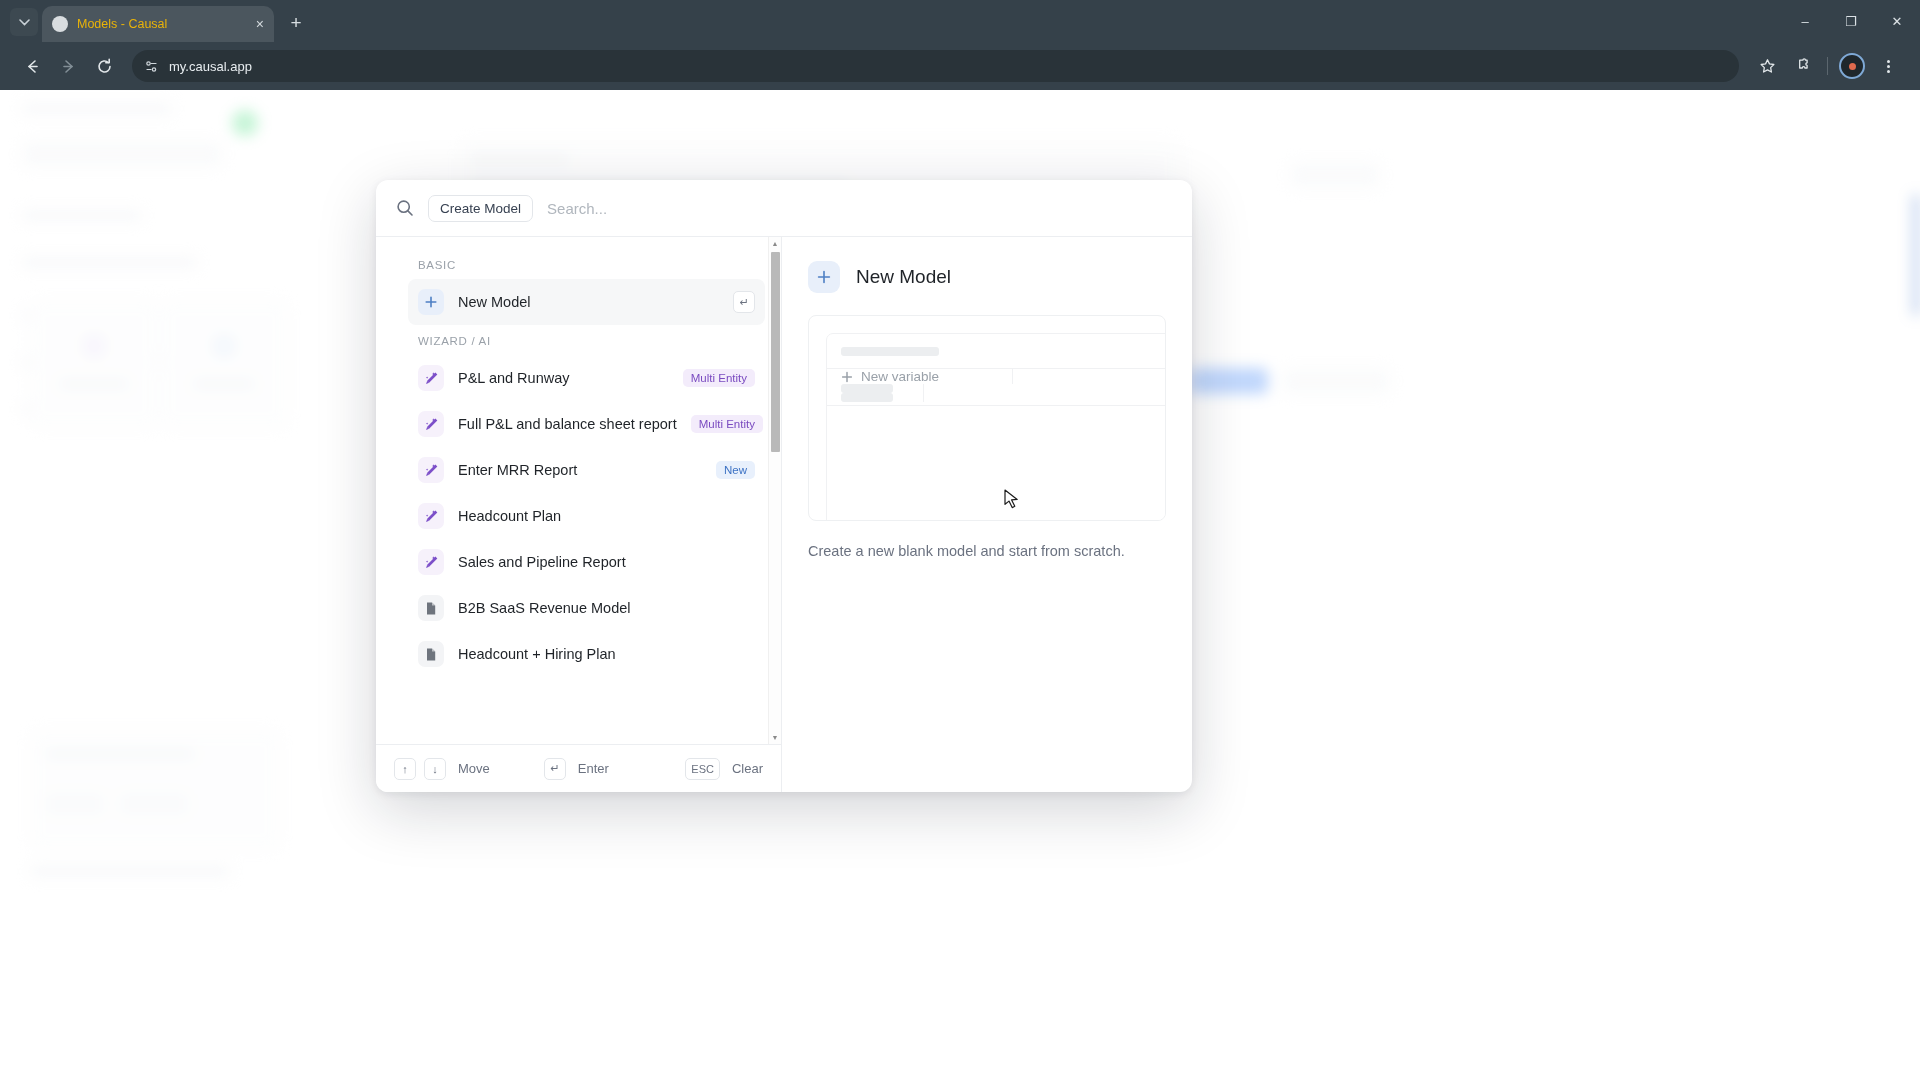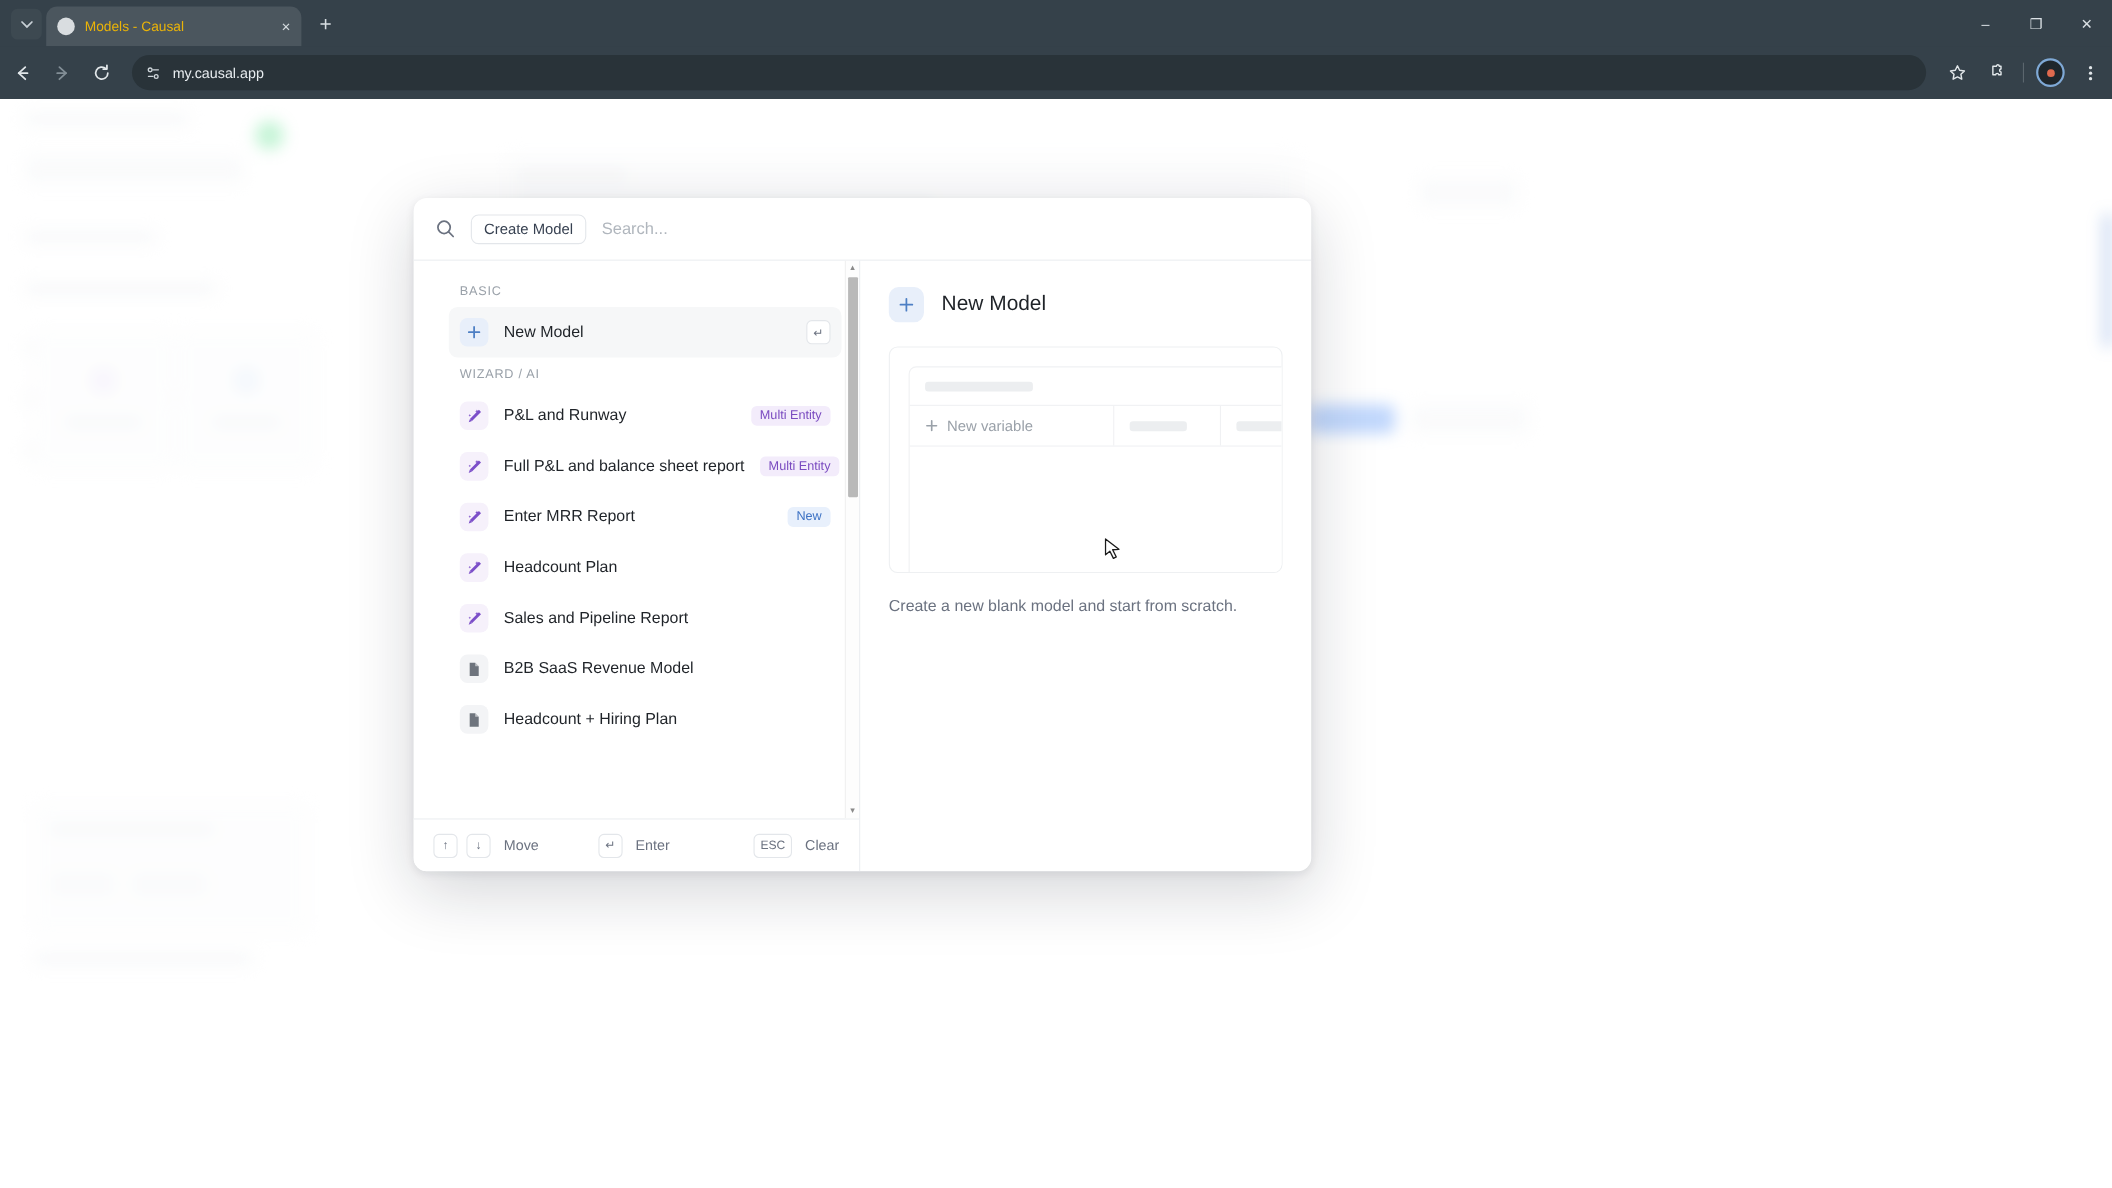--- a/index.html
+++ b/index.html
@@ -45,21 +45,21 @@
     margin-left: auto; display: flex; align-items: center;
     height: 42px; align-self: flex-start;
   }
   .wc {
     width: 46px; height: 42px; display: flex; align-items: center;
     justify-content: center; color: #dbe1e5; font-size: 13px; cursor: pointer;
   }
 
   .toolbar {
     position: absolute; top: 42px; left: 0; right: 0; height: 48px;
-    background: #35414a; display: flex; align-items: center; padding: 0 4px; gap: 4px;
+    background: #35414a; display: flex; align-items: center; padding: 0 16px; gap: 4px;
   }
   .navbtn {
     width: 32px; height: 32px; border-radius: 50%;
     display: flex; align-items: center; justify-content: center;
     color: #e2e7ea; cursor: pointer;
   }
   .navbtn.dim { color: #828e96; }
   .omnibox {
     flex: 1; height: 32px; margin: 0 8px; border-radius: 16px;
     background: #293339; display: flex; align-items: center;
@@ -207,21 +207,21 @@
   .pv-card {
     border: 1px solid #eef0f2; border-radius: 8px; height: 206px;
     position: relative; overflow: hidden; background: #fff;
   }
   .mock {
     position: absolute; left: 17px; top: 17px; right: -40px; bottom: -40px;
     border: 1px solid #f0f1f3; border-radius: 7px; background: #fff;
   }
   .mock-top { height: 34px; display: flex; align-items: center; padding: 0 14px; }
   .skel { height: 9px; border-radius: 3px; background: #eceef0; }
-  .mock-rowhdr { display: flex; height: 38px; border-top: 1px solid #f0f1f3; border-bottom: 1px solid #f0f1f3; }
+  .mock-rowhdr { display: flex; height: 38px; border-top: 1px solid #f0f1f3; border-bottom: 1px solid #f0f1f3; flex-direction: column; }
   .mock-cell {
     display: flex; align-items: center; padding: 0 14px;
     border-right: 1px solid #f0f1f3;
   }
   .mock-cell.first { width: 186px; gap: 8px; color: #9aa1a9; font-size: 13.5px; flex: none; }
   .mock-cell.c { width: 97px; flex: none; }
   .pv-desc { margin-top: 22px; font-size: 14.5px; color: #6b7280; }
 
   .cursor { position: absolute; left: 1004px; top: 399px; z-index: 30; pointer-events: none; }
 </style>

